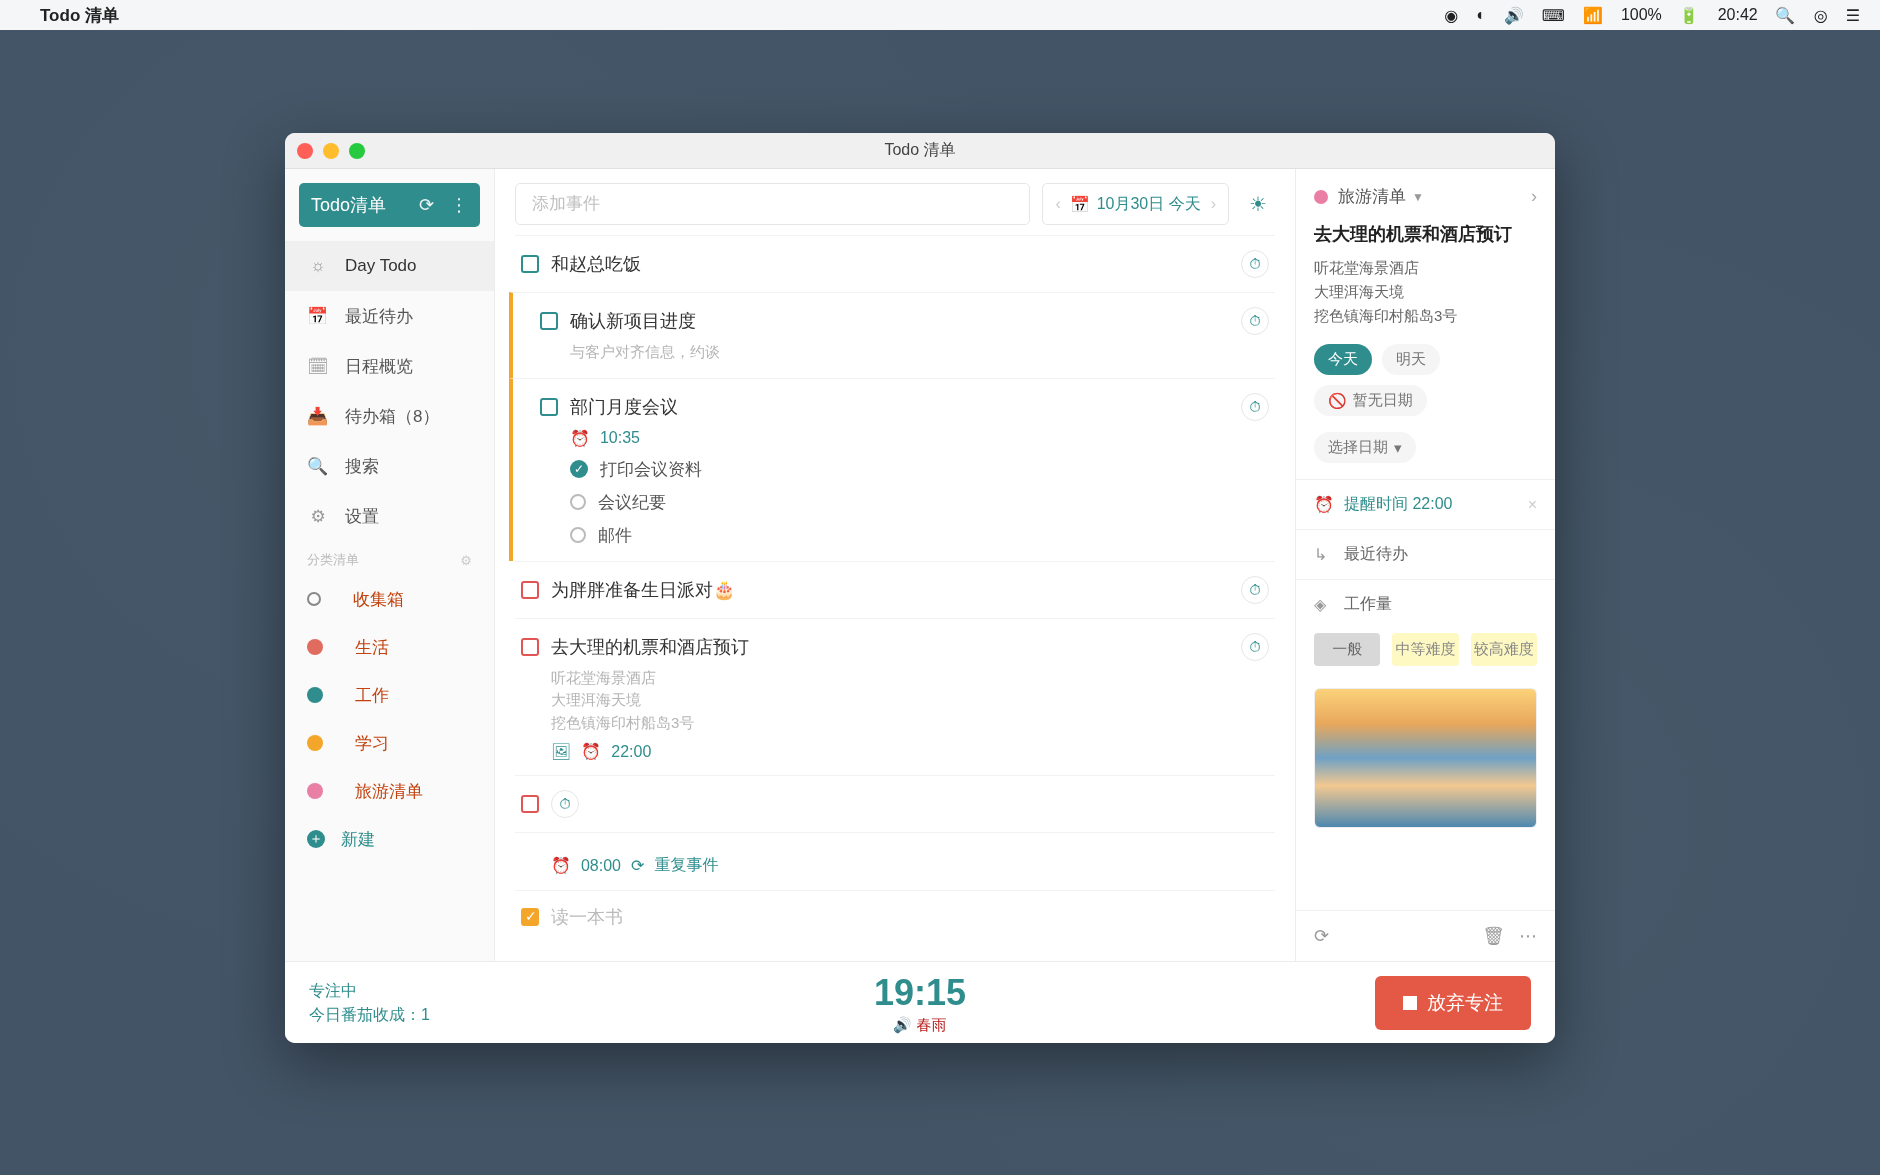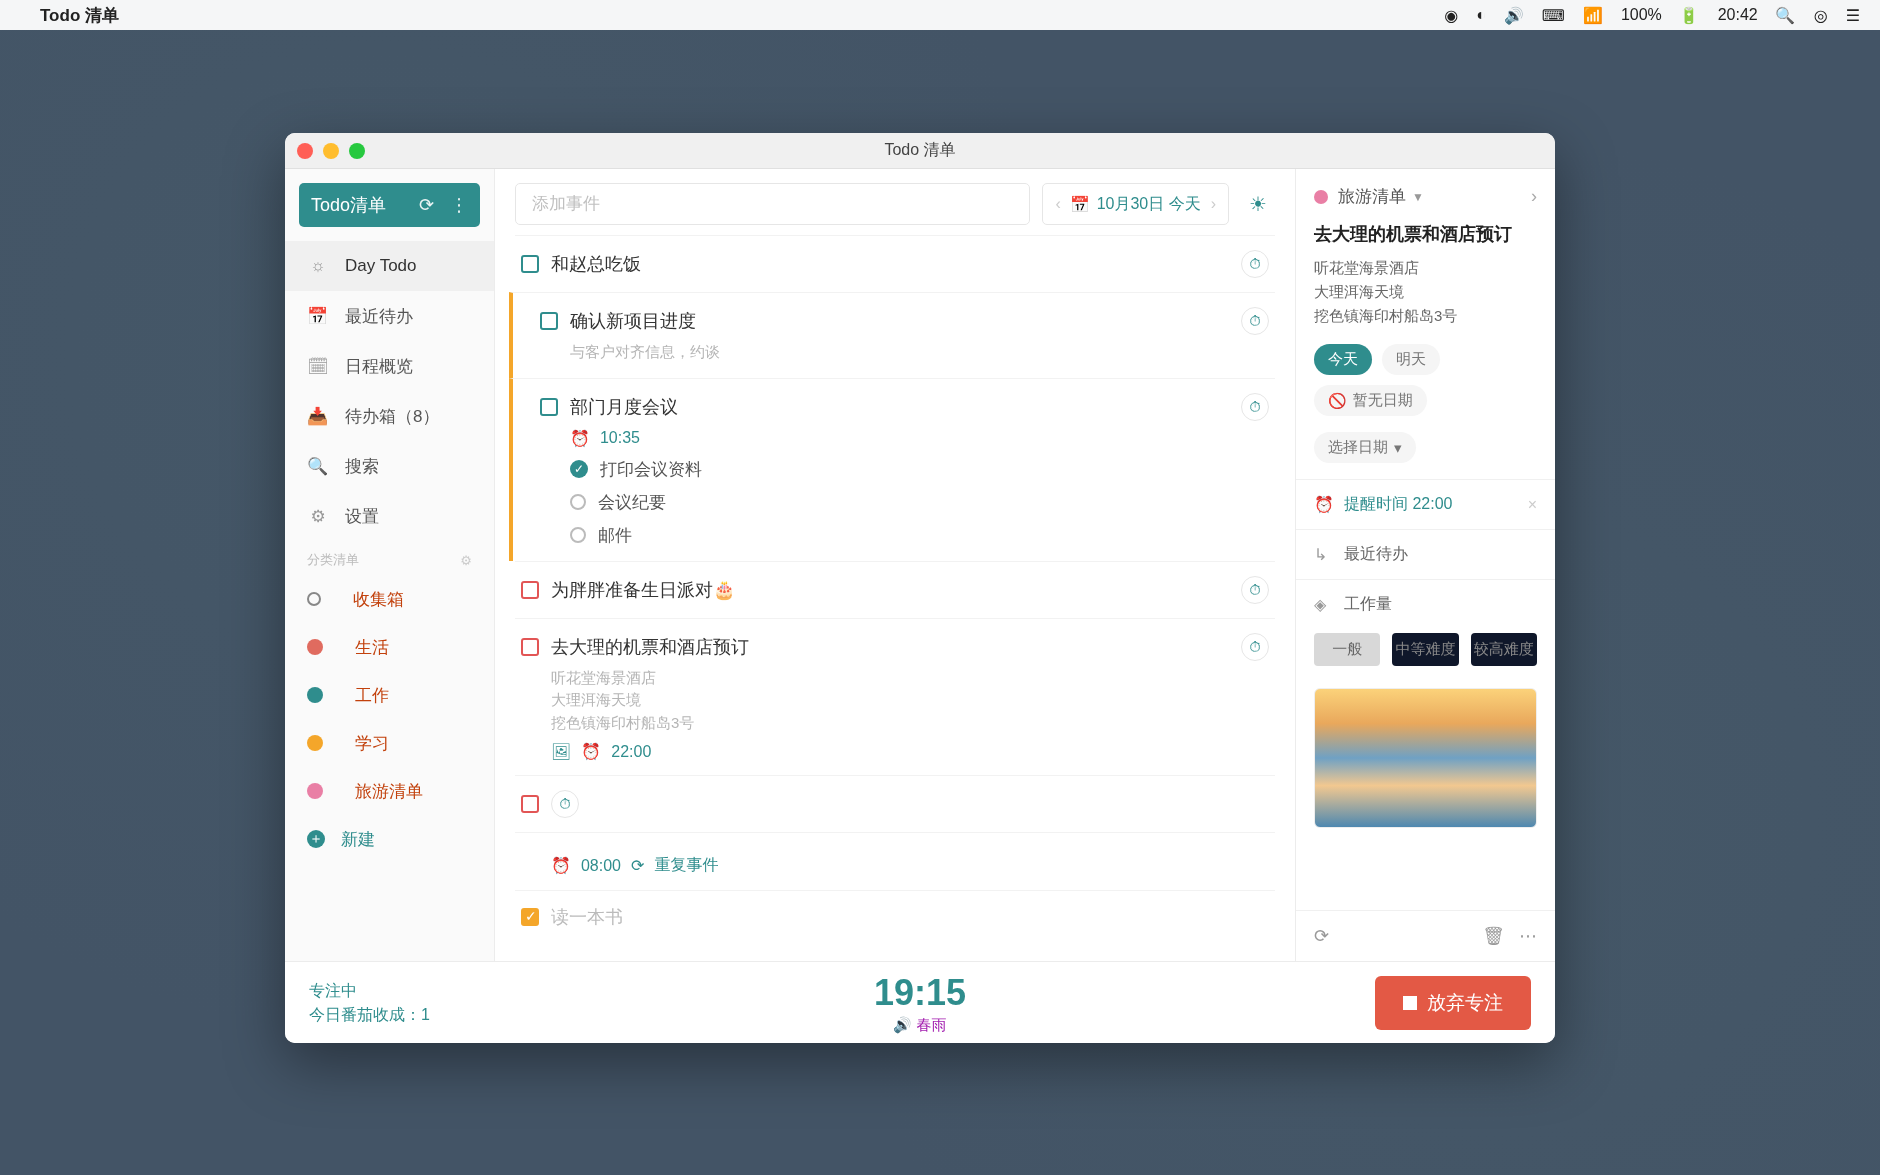--- a/index.html
+++ b/index.html
@@ -176,21 +176,21 @@
   padding: 6px 14px; border-radius: 16px;
   font-size: 15px; background: #f5f5f5; color: #777;
   display: inline-flex; align-items: center; gap: 6px;
 }
 .chip.active { background: #2f8d8d; color: #fff; }
 .section { border-top: 1px solid #f0f0f0; padding: 14px 18px; display: flex; align-items: center; gap: 10px; font-size: 16px; color: #666; }
 .section .ico { color: #999; width: 20px; }
 .section.teal { color: #2f8d8d; }
 .section.teal .ico { color: #2f8d8d; }
 .diff-row { display: flex; gap: 12px; padding: 4px 18px 14px 18px; }
-.diff { flex: 1; text-align: center; padding: 7px 0; border-radius: 4px; background: #0f172a; font-size: 15px; color: #888; }
+.diff { flex: 1; text-align: center; padding: 7px 0; border-radius: 4px; background: #fef9c3; font-size: 15px; color: #888; }
 .diff.active { background: #d8d8d8; color: #666; }
 .thumb {
   margin: 8px 18px;
   height: 140px;
   border-radius: 6px;
   background: linear-gradient(to bottom, #fbd27a 0%, #e9a85c 25%, #6fa1c4 50%, #f2c890 70%, #4e88b0 100%);
   border: 1px solid #eee;
 }
 .detail-footer {
   margin-top: auto;
@@ -208,21 +208,21 @@
   display: flex; align-items: center;
   padding: 0 24px;
   position: relative;
 }
 .focus-left { font-size: 16px; color: #2f8d8d; line-height: 1.5; }
 .focus-center {
   position: absolute; left: 50%; top: 50%; transform: translate(-50%, -50%);
   text-align: center;
 }
 .focus-timer { font-size: 36px; font-weight: 600; color: #2f8d8d; }
-.focus-sound { font-size: 15px; color: #a21caf; margin-top: 2px; }
+.focus-sound { font-size: 15px; color: #b91c1c; margin-top: 2px; }
 .focus-btn {
   margin-left: auto;
   background: #e35945; color: #fff;
   border: none; border-radius: 6px;
   padding: 14px 28px;
   font-size: 19px;
   display: flex; align-items: center; gap: 10px;
   cursor: pointer;
 }
 .focus-btn .stop-icon { width: 14px; height: 14px; background: #fff; display: inline-block; }

